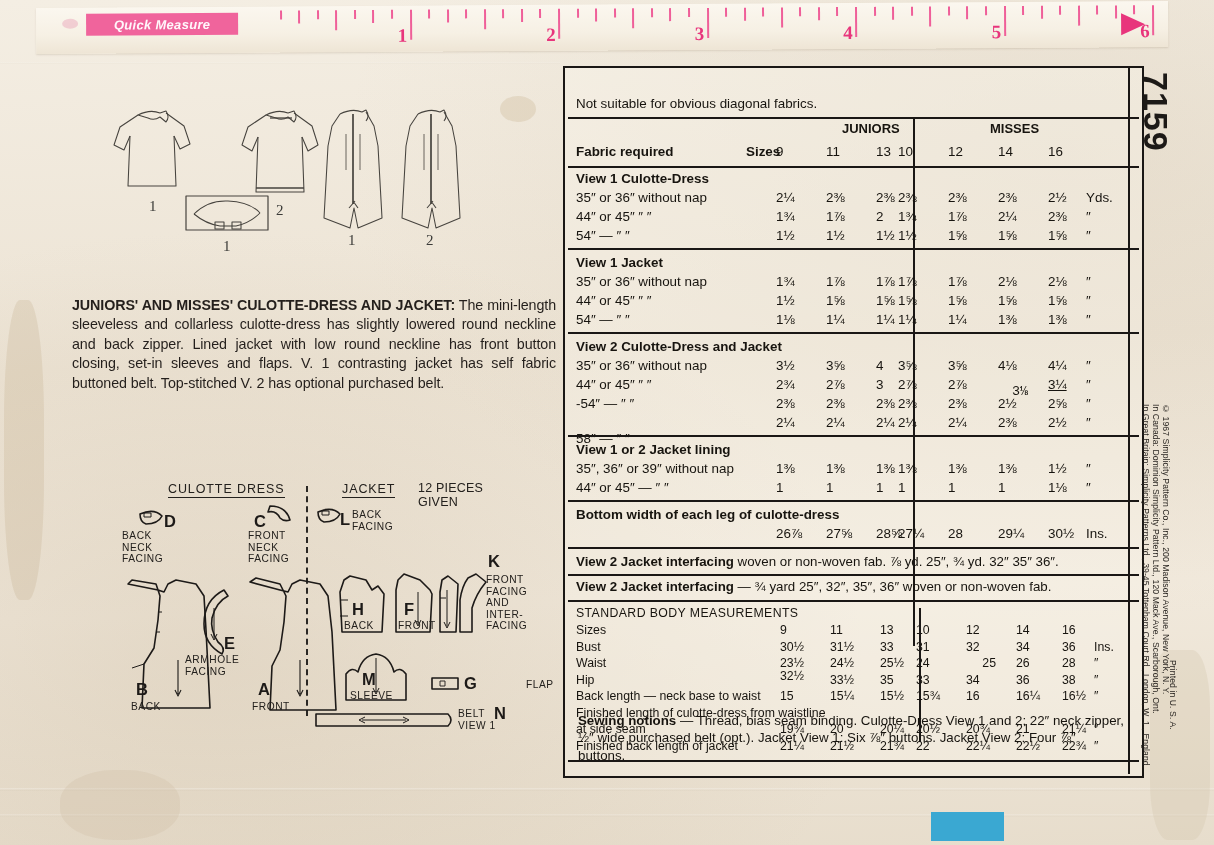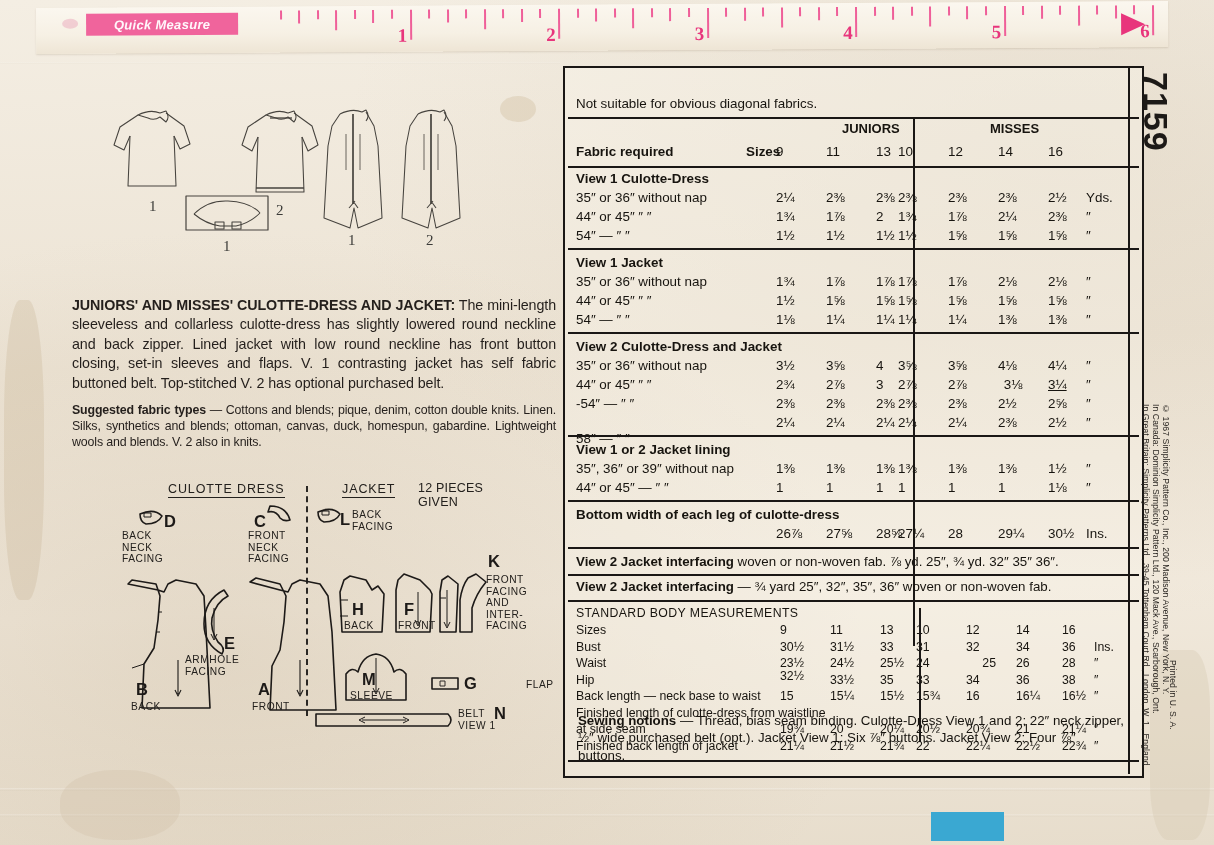--- a/index.html
+++ b/index.html
@@ -196,21 +196,20 @@
     </svg>
     <div class="fignum" style="left:41px;top:98px;">1</div>
     <div class="fignum" style="left:115px;top:138px;">1</div>
     <div class="fignum" style="left:168px;top:102px;">2</div>
     <div class="fignum" style="left:240px;top:132px;">1</div>
     <div class="fignum" style="left:318px;top:132px;">2</div>
   </div>
 
   <div class="desc">
     <div class="p1"><b>JUNIORS' AND MISSES' CULOTTE-DRESS AND JACKET:</b><span> The mini-length sleeveless and collarless culotte-dress has slightly lowered round neckline and back zipper. Lined jacket with low round neckline has front button closing, set-in sleeves and flaps. V. 1 contrasting jacket has self fabric buttoned belt. Top-stitched V. 2 has optional purchased belt.</span></div>
-    <div class="p2"><b>Suggested fabric types</b><span> — Cottons and blends; pique, denim, cotton double knits. Linen. Silks, synthetics and blends; ottoman, canvas, duck, homespun, gabardine. Lightweight wools and blends. V. 2 also in knits.</span></div>
   </div>
 
   <div class="pieces">
     <div class="phead u" style="left:68px;top:0;">CULOTTE DRESS</div>
     <div class="phead u" style="left:242px;top:0;">JACKET</div>
     <div class="phead" style="left:318px;top:-1px;letter-spacing:.2px;">12 PIECES GIVEN</div>
     <div class="dash" style="left:206px;top:4px;height:230px;"></div>
 
     <svg width="420" height="258" viewBox="0 0 420 258" style="position:absolute;left:0;top:0;">
       <g fill="none" stroke="#1d1a18" stroke-width="1.6" stroke-linejoin="round">
@@ -376,21 +375,21 @@
           <div class="num" style="left: 380px; top: 287px; width: 30px; text-align: left;">3⅝</div>
           <div class="num" style="left: 430px; top: 287px; width: 30px; text-align: left;">4⅛</div>
           <div class="num" style="left: 480px; top: 287px; width: 30px; text-align: left;">4¼</div>
           <div class="num" style="left: 518px; top: 287px; width: 30px; text-align: left;">″</div>
           <div class="txt sz" style="left: 8px; top: 306px;">44″ or 45″        ″           ″</div>
           <div class="num" style="left: 208px; top: 306px; width: 30px; text-align: left;">2¾</div>
           <div class="num" style="left: 258px; top: 306px; width: 30px; text-align: left;">2⅞</div>
           <div class="num" style="left: 308px; top: 306px; width: 30px; text-align: left;">3</div>
           <div class="num" style="left: 330px; top: 306px; width: 30px; text-align: left;">2⅞</div>
           <div class="num" style="left: 380px; top: 306px; width: 30px; text-align: left;">2⅞</div>
-          <div class="num" style="left: 430px; top: 306px; width: 30px; text-align: center;">3⅛</div>
+          <div class="num" style="left: 430px; top: 313px; width: 30px; text-align: right; font-family: Liberation Mono, monospace;">3⅛</div>
           <div class="num" style="left: 480px; top: 306px; width: 30px; text-align: left; text-decoration: underline;">3¼</div>
           <div class="num" style="left: 518px; top: 306px; width: 30px; text-align: left;">″</div>
           <div class="txt sz" style="left: 8px; top: 325px;">-54″      —        ″           ″</div>
           <div class="num" style="left: 208px; top: 325px; width: 30px; text-align: left;">2⅜</div>
           <div class="num" style="left: 258px; top: 325px; width: 30px; text-align: left;">2⅜</div>
           <div class="num" style="left: 308px; top: 325px; width: 30px; text-align: left;">2⅜</div>
           <div class="num" style="left: 330px; top: 325px; width: 30px; text-align: left;">2⅜</div>
           <div class="num" style="left: 380px; top: 325px; width: 30px; text-align: left;">2⅜</div>
           <div class="num" style="left: 430px; top: 325px; width: 30px; text-align: left;">2½</div>
           <div class="num" style="left: 480px; top: 325px; width: 30px; text-align: left;">2⅝</div>

